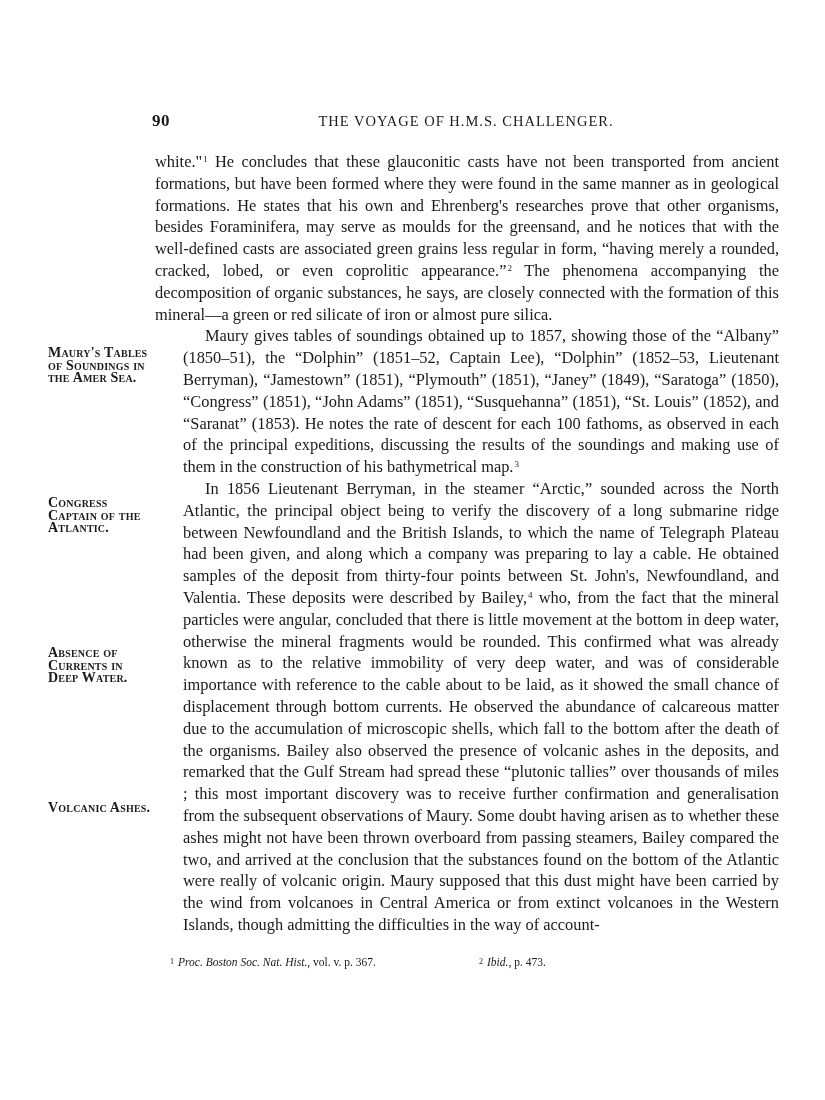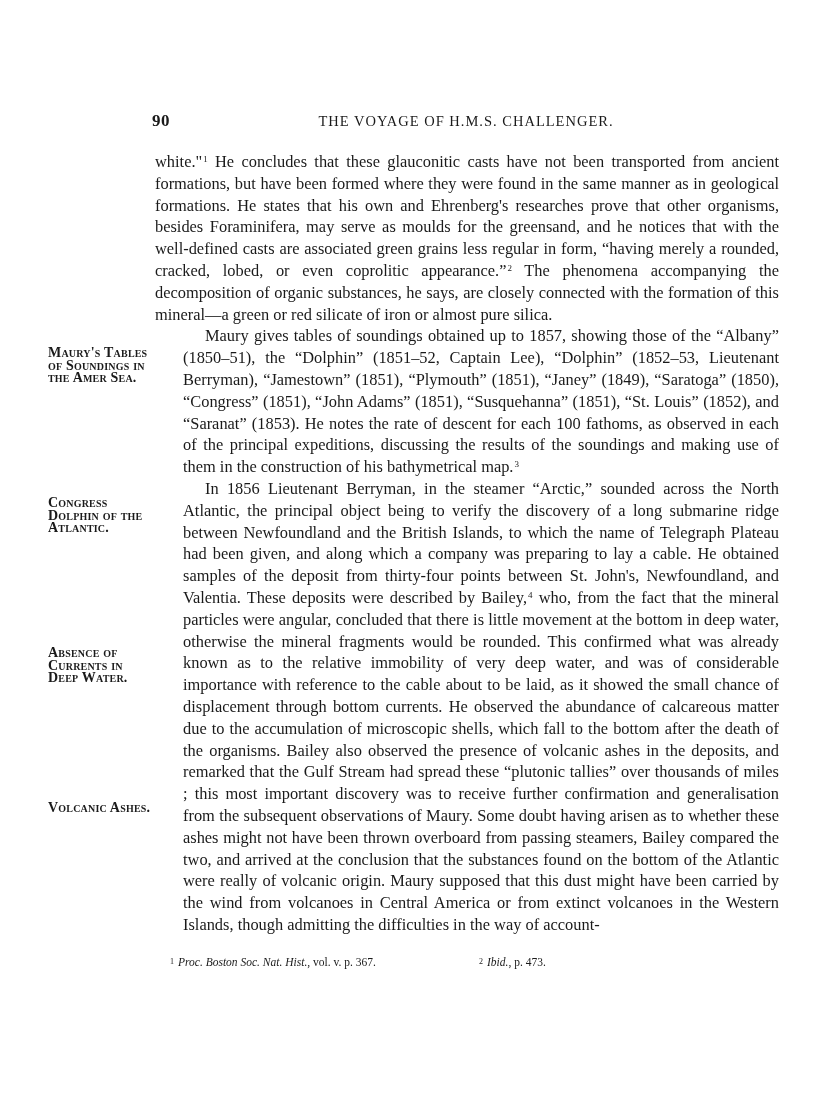--- a/index.html
+++ b/index.html
@@ -116,21 +116,21 @@
     <span class="running-title">THE VOYAGE OF H.M.S. CHALLENGER.</span>
   </div>
 
   <div class="sidenote" style="top:347px;">
     <span>Maury's Tables</span>
     <span>of Soundings in</span>
     <span>the Amer Sea.</span>
   </div>
   <div class="sidenote" style="top:497px;">
     <span>Congress</span>
-    <span>Dolphin of the</span>
+    <span>Captain of the</span>
     <span>Atlantic.</span>
   </div>
   <div class="sidenote" style="top:647px;">
     <span>Absence of</span>
     <span>Currents in</span>
     <span>Deep Water.</span>
   </div>
   <div class="sidenote" style="top:802px; width:110px; white-space:nowrap;">
     <span>Volcanic Ashes.</span>
   </div>

